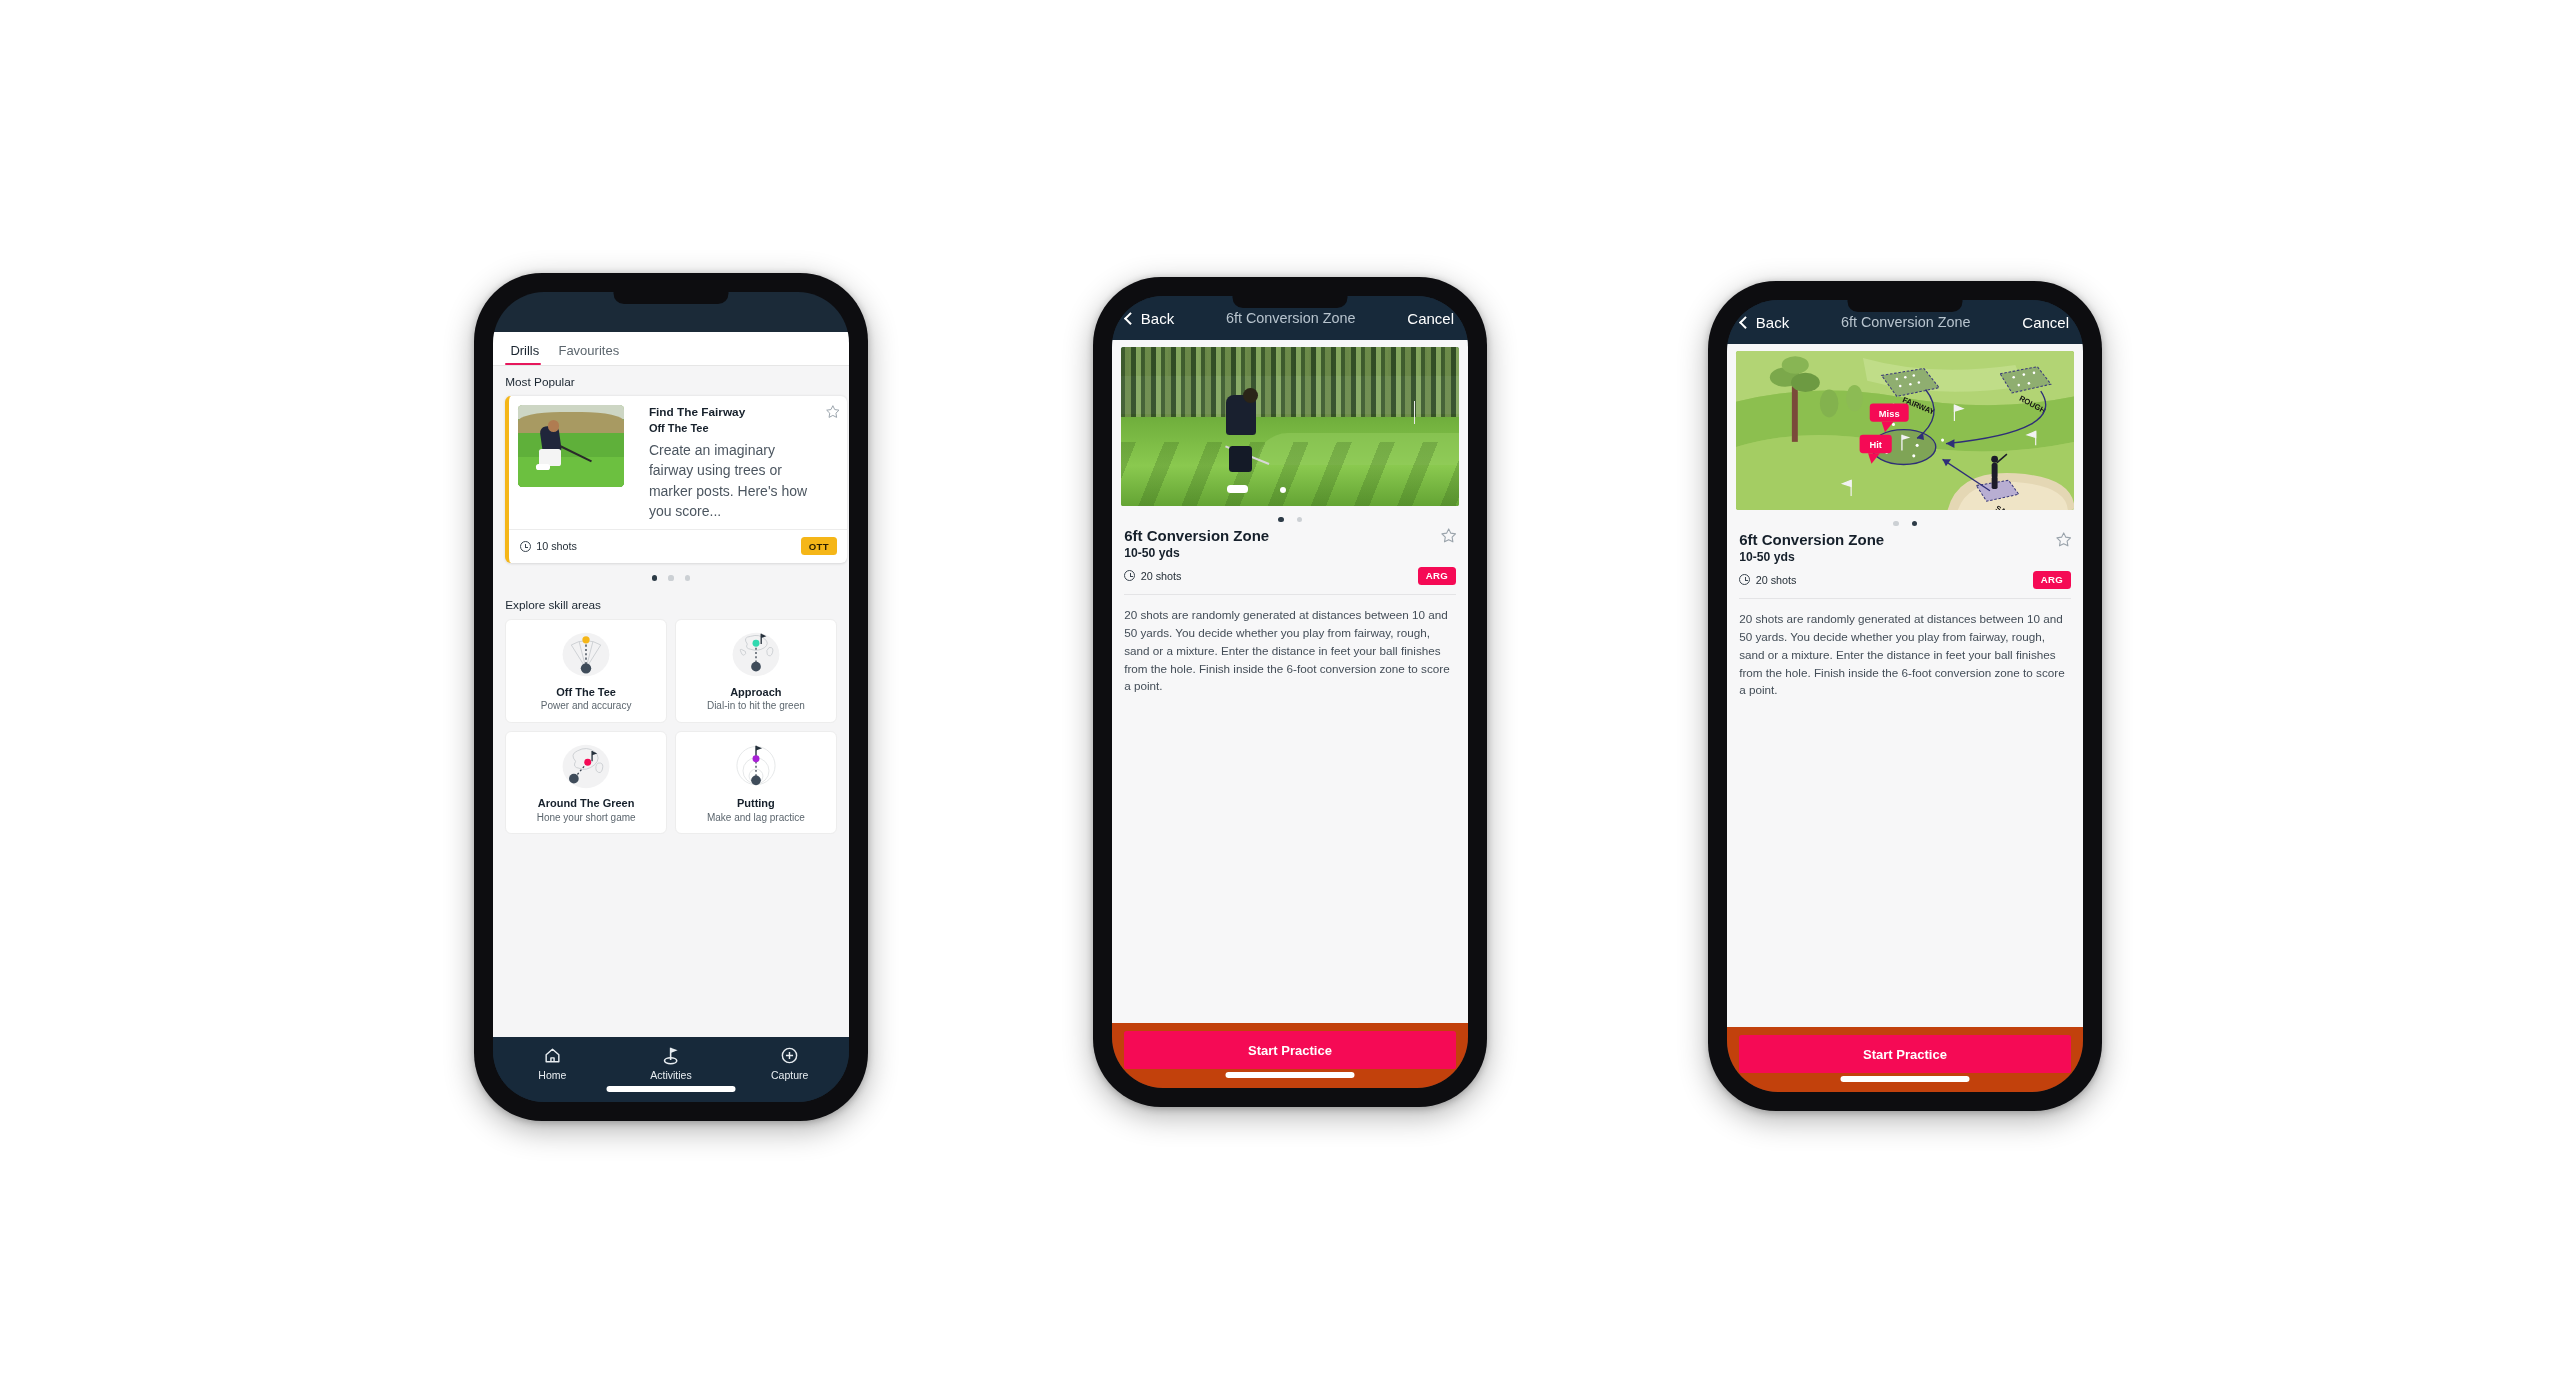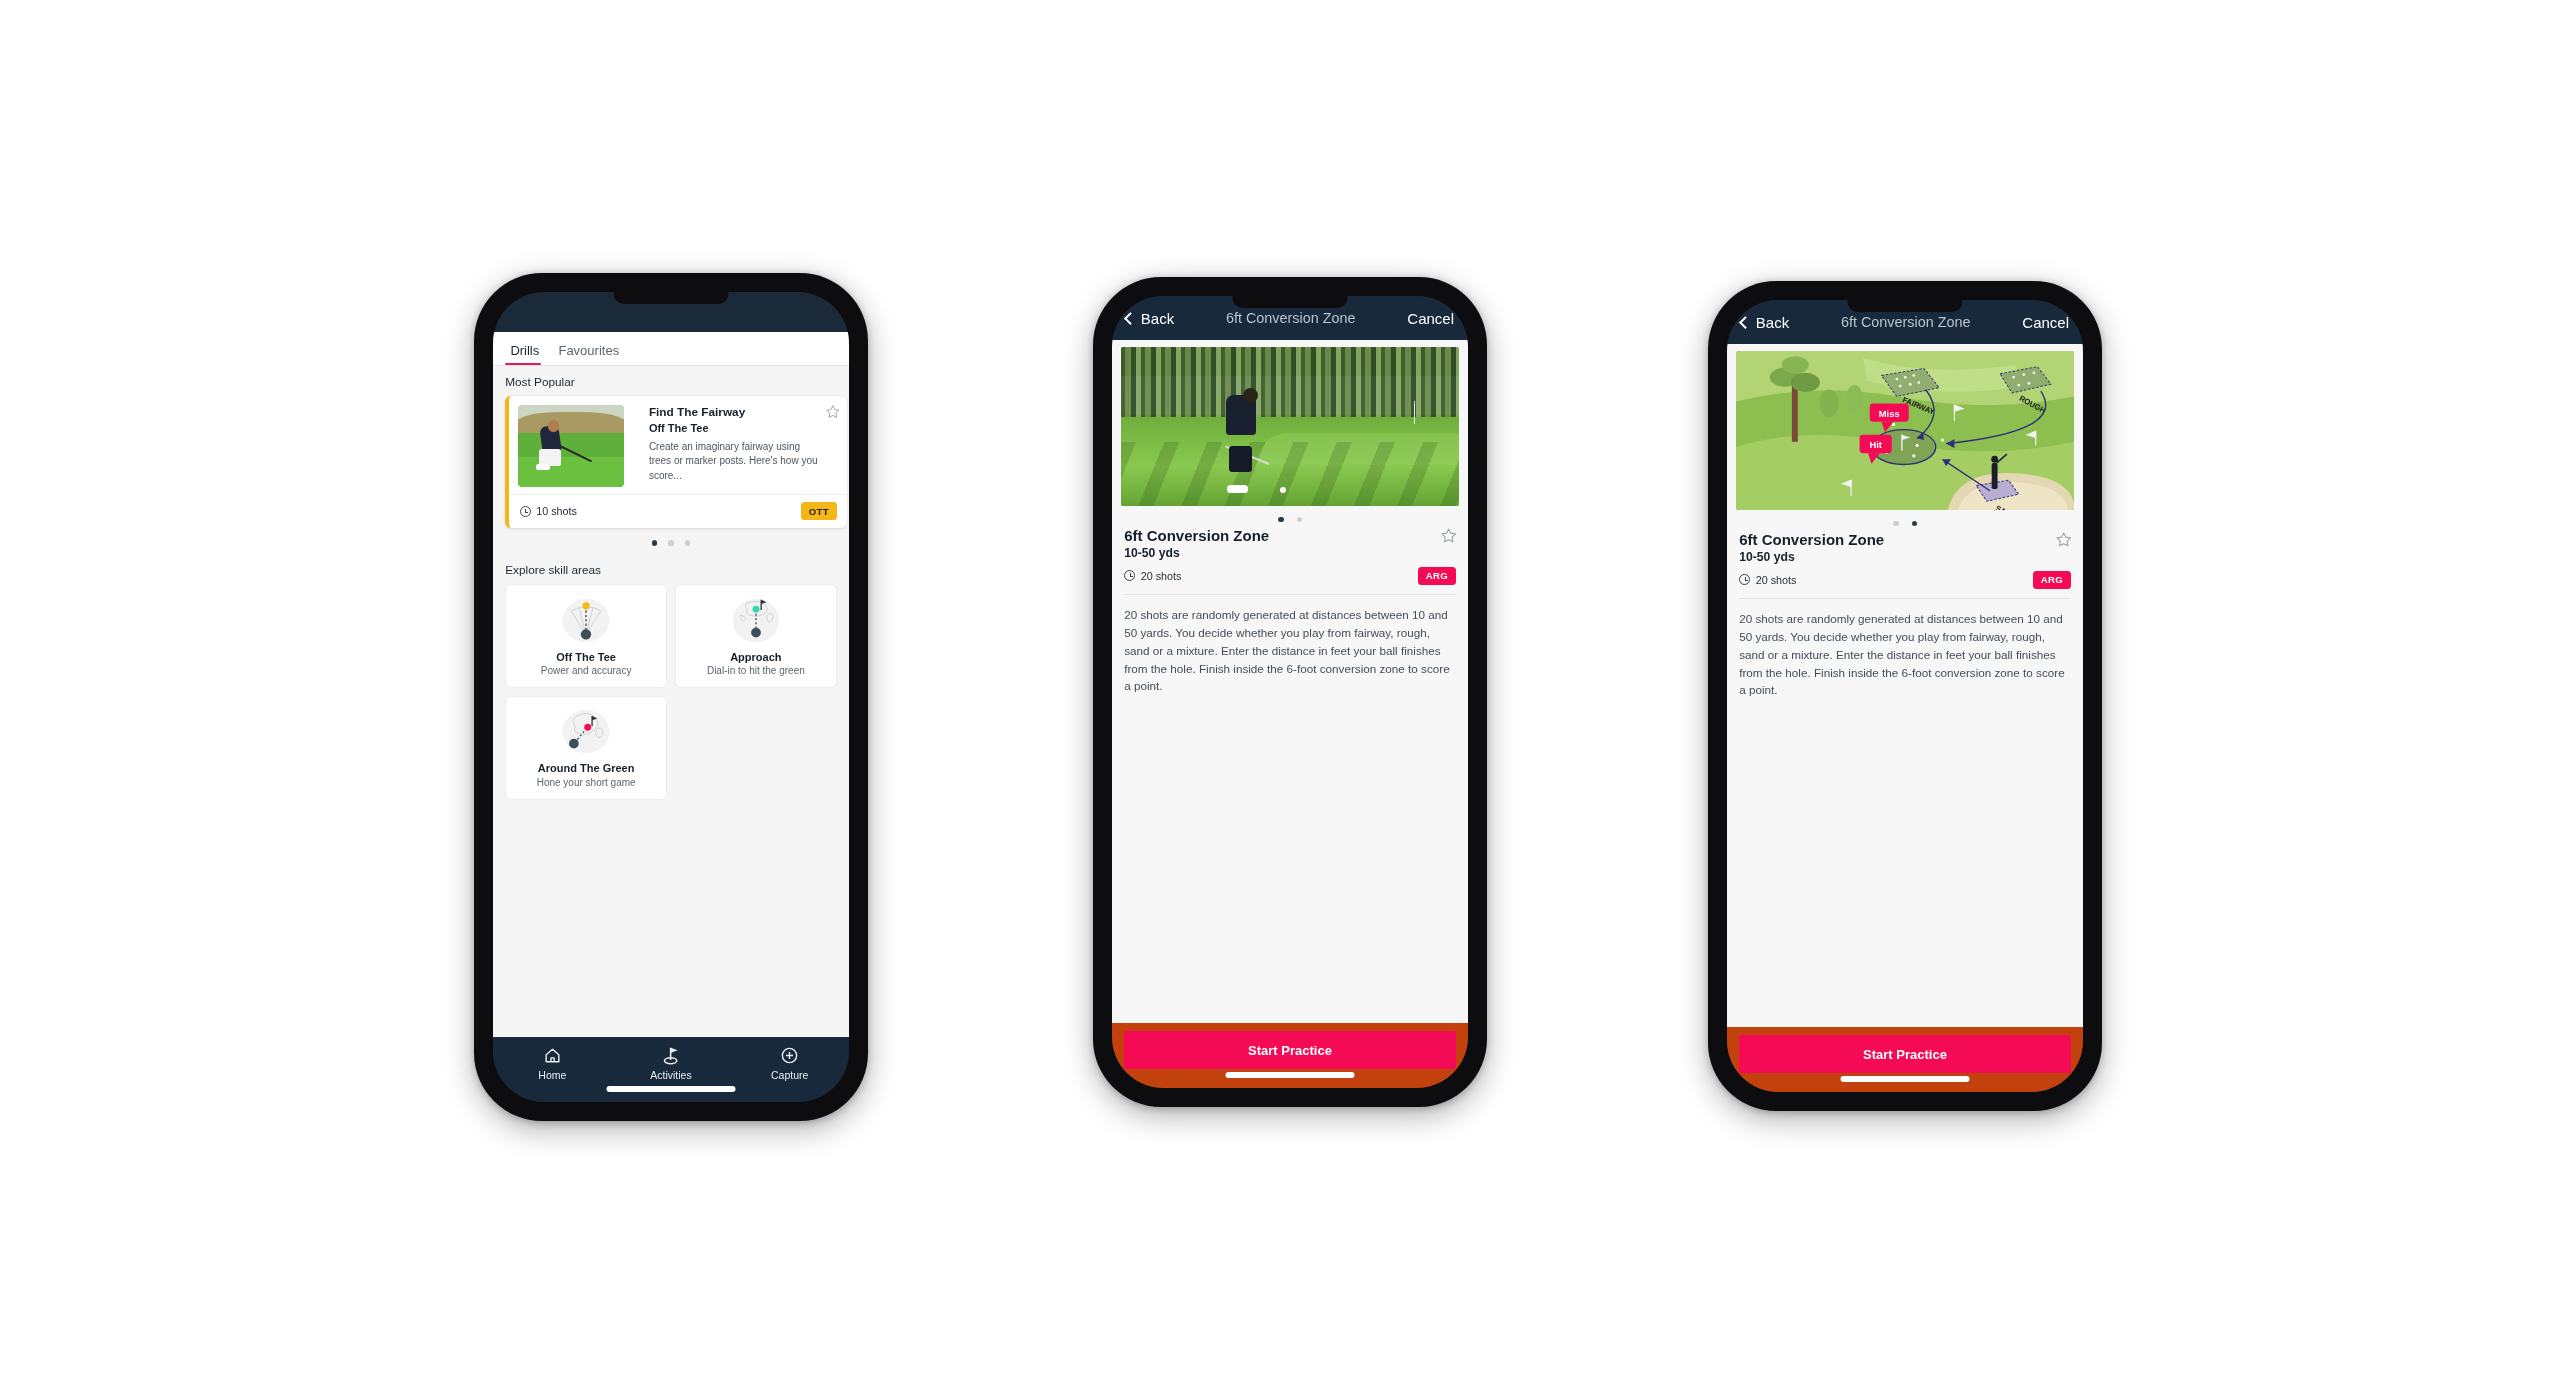--- a/index.html
+++ b/index.html
@@ -164,21 +164,21 @@
   .drill-thumb .turf { position:absolute; left:0; right:0; bottom:0; height:54px; background:#5fb03a; }
   .drill-thumb .turf2 { position:absolute; left:0; right:0; bottom:0; height:30px; background:#6cc040; }
   .drill-thumb .golfer-body { position:absolute; left:23px; top:21px; width:19px; height:26px; background:#20263b; border-radius:6.1px 6.1px 2.6px 2.6px; transform: rotate(-8deg); }
   .drill-thumb .golfer-head { position:absolute; left:30px; top:15.7px; width:11.3px; height:11.3px; background:#b07c51; border-radius:50%; }
   .drill-thumb .golfer-legs { position:absolute; left:21px; top:44px; width:22px; height:17.4px; background:#f4f4f4; border-radius:2.6px; }
   .drill-thumb .shoe { position:absolute; left:18.3px; top:59px; width:14px; height:6.1px; background:#fff; border-radius:2.6px; }
   .drill-thumb .club { position:absolute; left:42px; top:40px; width:35px; height:2.1px; background:#2a2a2a; transform: rotate(26deg); transform-origin: left center;}
   .drill-meta { flex: 1; min-width: 0; position: relative; padding-right: 19px;}
   .drill-title { font-size: 11.8px; font-weight: 700; color: #16202b; line-height: 1.3; }
   .drill-sub { font-size: 11px; font-weight: 700; color: #16202b; margin-top: 1.7px; }
-  .drill-desc { font-size: 10px; color: #4c5660; line-height: 1.46; margin-top: 6.1px; }
+  .drill-desc { font-size: 14px; color: #4c5660; line-height: 1.46; margin-top: 6.1px; }
   .star {
     position: absolute; top: -0.9px; right: -1.7px;
     width: 15.7px; height: 15.7px; cursor: pointer;
   }
   .drill-footer {
     border-top: 0.9px solid #ececec;
     padding: 7.8px 10.5px;
     display: flex; align-items: center; justify-content: space-between;
   }
   .shots { display: flex; align-items: center; gap: 5.2px; font-size: 10.8px; color: #252f38; }
@@ -399,20 +399,36 @@
                 <path d="M37 10 L43 13 L37 15 Z" fill="#25303b"></path>
                 <line x1="17" y1="41" x2="31" y2="24" stroke="#3a4450" stroke-width="1.5" stroke-dasharray="2.3 2.6"></line>
                 <circle cx="16" cy="42" r="5.6" fill="#3f4c5a"></circle>
                 <circle cx="32" cy="23" r="4" fill="#f50a55"></circle>
               </svg>
             </div>
             <div class="skill-name">Around The Green</div>
             <div class="skill-desc">Hone your short game</div>
           </div>
 
+          <div class="skill">
+            <div class="skill-ico">
+              <svg width="52" height="49" viewBox="0 0 60 56">
+                <circle cx="30" cy="27" r="22" fill="none" stroke="#e2e4e6" stroke-width="1"></circle>
+                <circle cx="30" cy="33" r="15" fill="none" stroke="#e2e4e6" stroke-width="1"></circle>
+                <circle cx="30" cy="39" r="8" fill="none" stroke="#e2e4e6" stroke-width="1"></circle>
+                <line x1="30" y1="4" x2="30" y2="17" stroke="#25303b" stroke-width="1.6"></line>
+                <path d="M30 4 L37 7 L30 9.5 Z" fill="#25303b"></path>
+                <line x1="30" y1="44" x2="30" y2="18" stroke="#3a4450" stroke-width="1.5" stroke-dasharray="2.3 2.6"></line>
+                <circle cx="30" cy="44" r="5.6" fill="#3f4c5a"></circle>
+                <circle cx="30" cy="19" r="4" fill="#a821d6"></circle>
+              </svg>
+            </div>
+            <div class="skill-name">Putting</div>
+            <div class="skill-desc">Make and lag practice</div>
+          </div>
 
         </div>
       </div>
 
       <div class="bottombar">
         <div class="bottom-item">
           <div class="bi-ico">
             <svg width="19" height="19" viewBox="0 0 24 24" fill="none" stroke="#e8edf1" stroke-width="1.8" stroke-linejoin="round">
               <path d="M4 11 L12 4 L20 11 V20 H4 Z"></path>
                 <path d="M10 20 v-5 h4 v5"></path>

